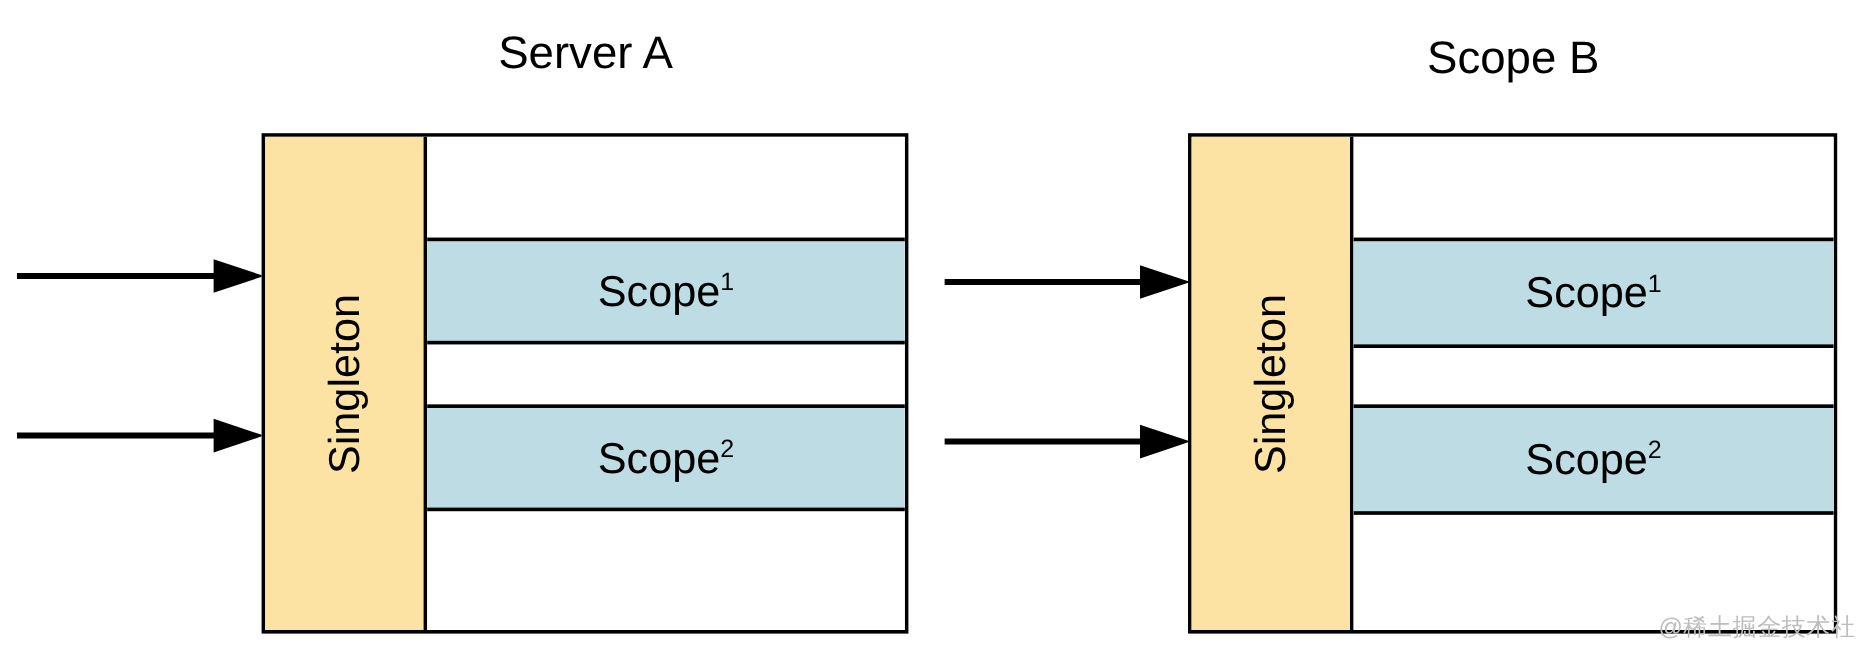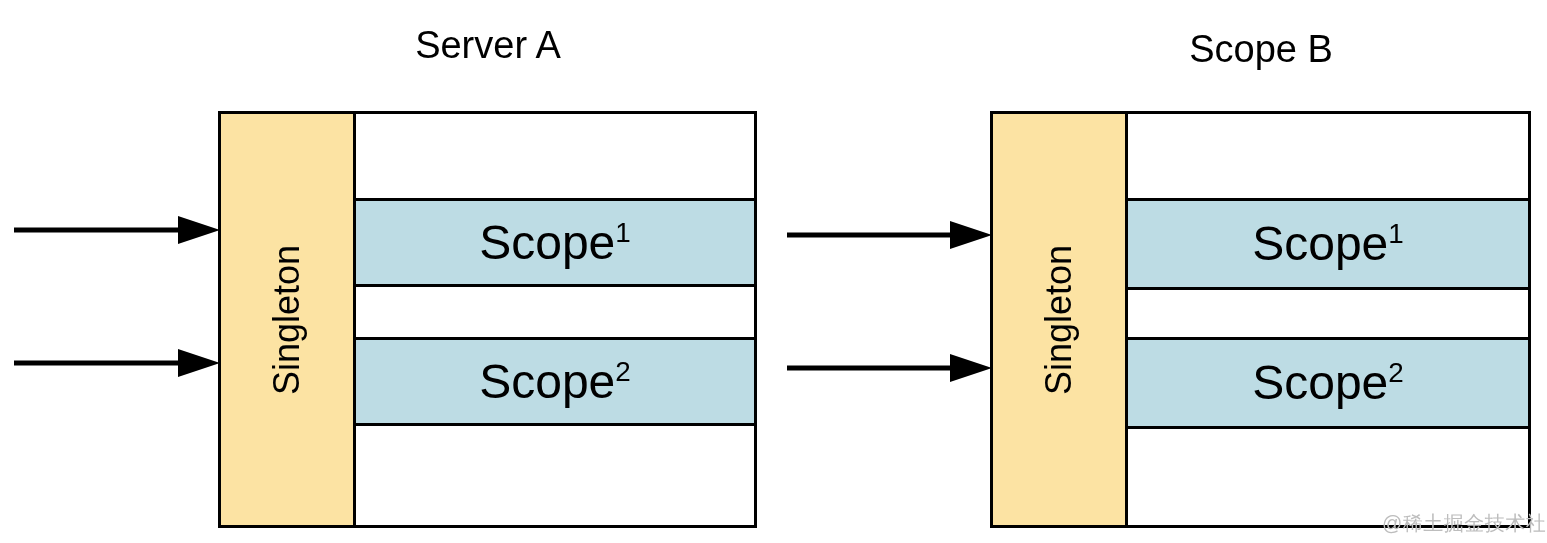--- a/index.html
+++ b/index.html
@@ -73,21 +73,21 @@
     display: flex;
     align-items: center;
     justify-content: center;
   }
   .slot.scope {
     background: #bddce4;
     border-top: 3px solid #000000;
     border-bottom: 3px solid #000000;
   }
   .slot-label {
-    font-size: 48px;
+    font-size: 36px;
     color: #000000;
     line-height: 1;
     white-space: nowrap;
   }
   .slot-label sup {
     font-size: 0.58em;
     vertical-align: super;
     line-height: 0;
   }
 

